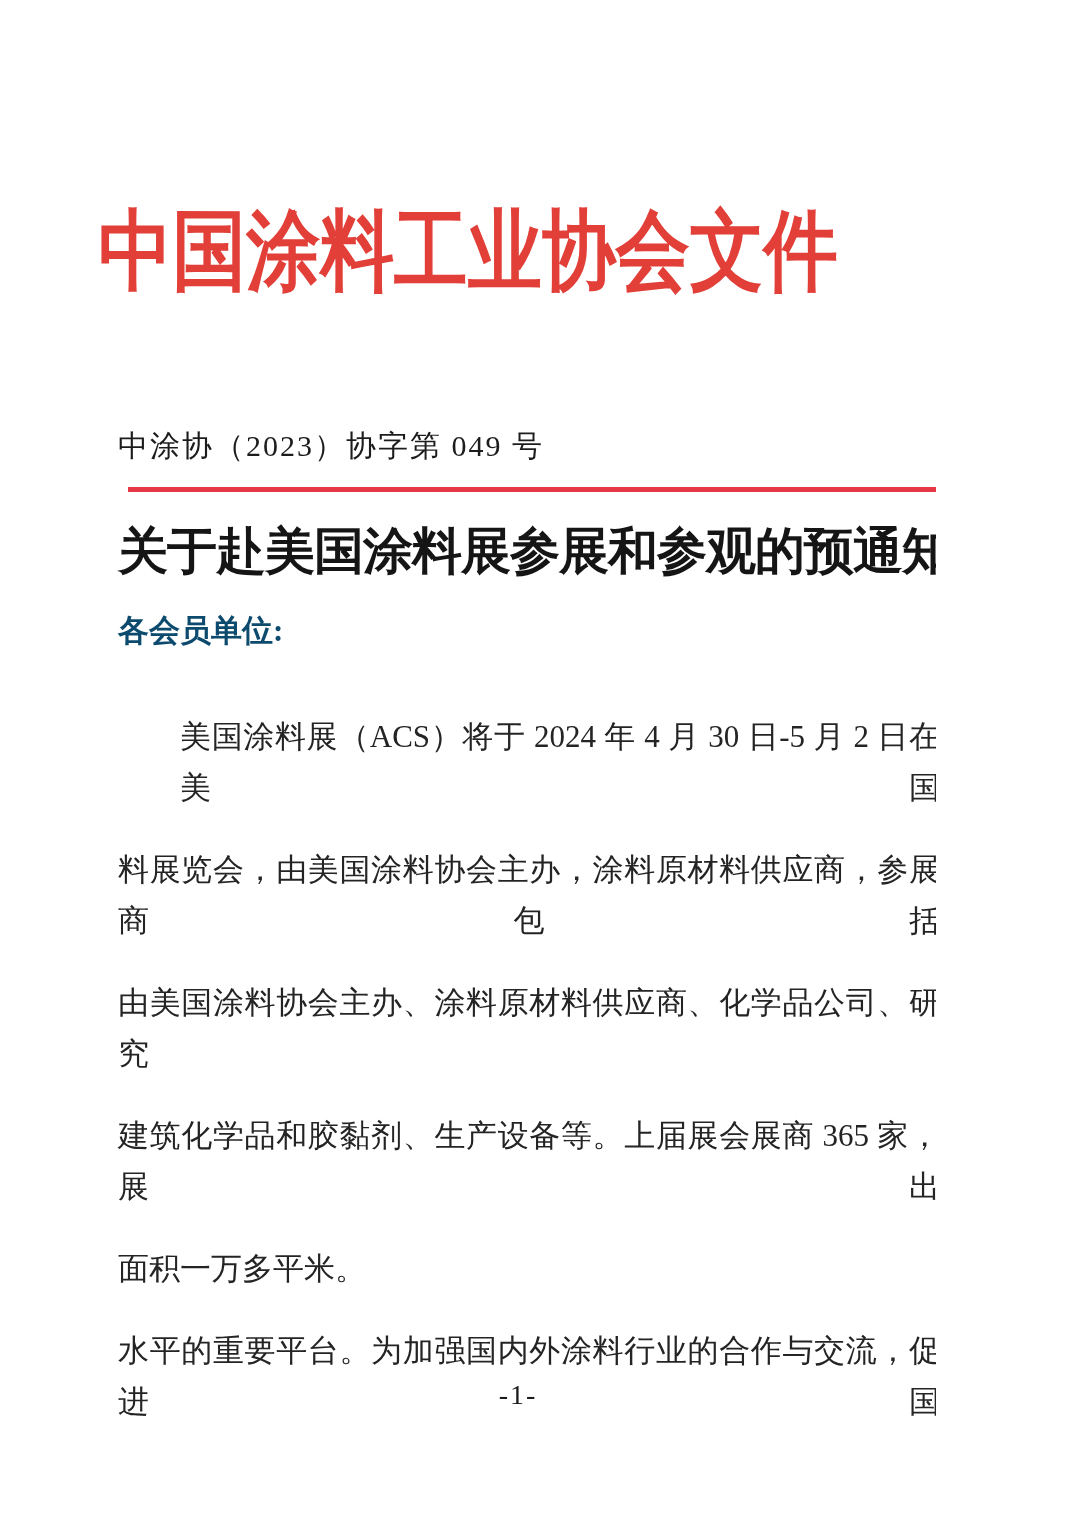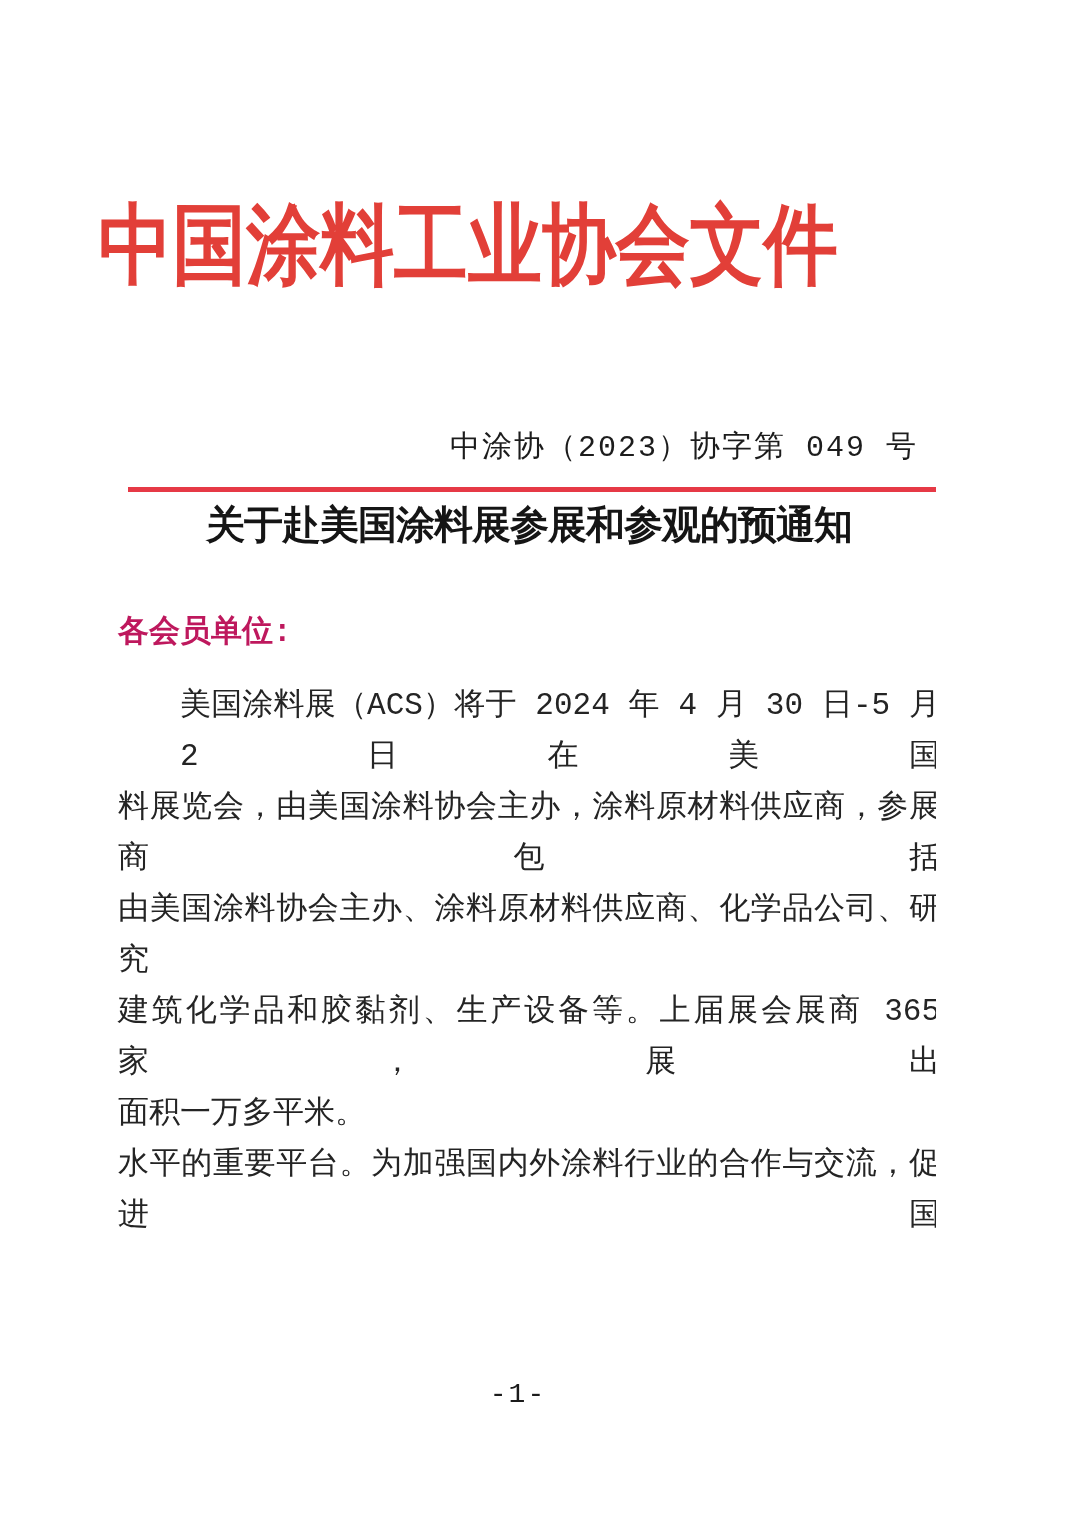--- a/index.html
+++ b/index.html
@@ -1,21 +1,21 @@
 <!DOCTYPE html>
 <html lang="zh"><head>
 <meta charset="utf-8">
 <style>
   html, body { margin: 0; padding: 0; background: #ffffff; }
   .sheet {
     position: relative;
     width: 936px;
     height: 1527px;
     background: #ffffff;
-    font-family: Liberation Mono, monospace;
+    font-family: Liberation Serif, serif;
     color: #222;
     overflow: hidden;
   }
   .letterhead {
     position: absolute;
     top: 200px;
     left: 0;
     width: 100%;
     text-align: center;
     font-size: 88px;
@@ -24,67 +24,68 @@
     color: #e23f38;
     white-space: nowrap;
     transform: scaleX(0.84);
     transform-origin: 50% 0;
   }
   .docnum {
     position: absolute;
     top: 426px;
     left: 118px;
     width: 800px;
-    text-align: right;
+    text-align: left;
     font-size: 30px;
     letter-spacing: 2px;
     color: #1c1c1c;
     white-space: nowrap;
   }
   .rule {
     position: absolute;
     top: 487px;
     left: 128px;
     width: 810px;
     height: 5px;
     background: #e63946;
   }
   .doc-title {
     position: absolute;
-    top: 498px;
+    top: 518px;
     left: 118px;
     width: 822px;
     margin: 0;
     text-align: center;
-    font-size: 39px;
+    font-size: 50px;
     font-weight: bold;
     letter-spacing: -1px;
     color: #151515;
     white-space: nowrap;
   }
   .salutation {
     position: absolute;
     top: 610px;
     left: 118px;
     font-size: 31px;
     font-weight: bold;
-    color: #be185d;
+    color: #0c4a6e;
   }
   .body-text {
     position: absolute;
     top: 680px;
     left: 118px;
     width: 822px;
     font-size: 31px;
     line-height: 51px;
     color: #242424;
   }
   .line {
     text-align: justify;
     text-align-last: justify;
+    margin-top: 31px;
   }
   .line.indent { padding-left: 62px; }
   .line.para-end { text-align-last: left; }
   .pagenum {
     position: absolute;
     top: 1379px;
     left: 118px;
     width: 800px;
     text-align: center;
     font-size: 28px;

